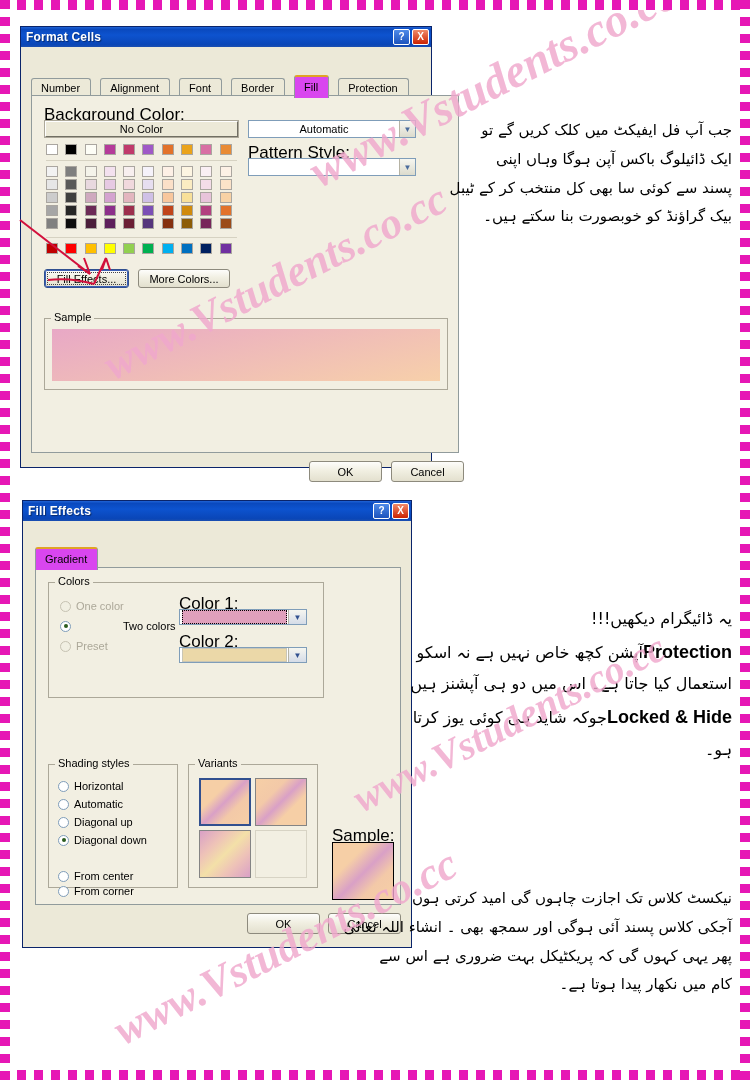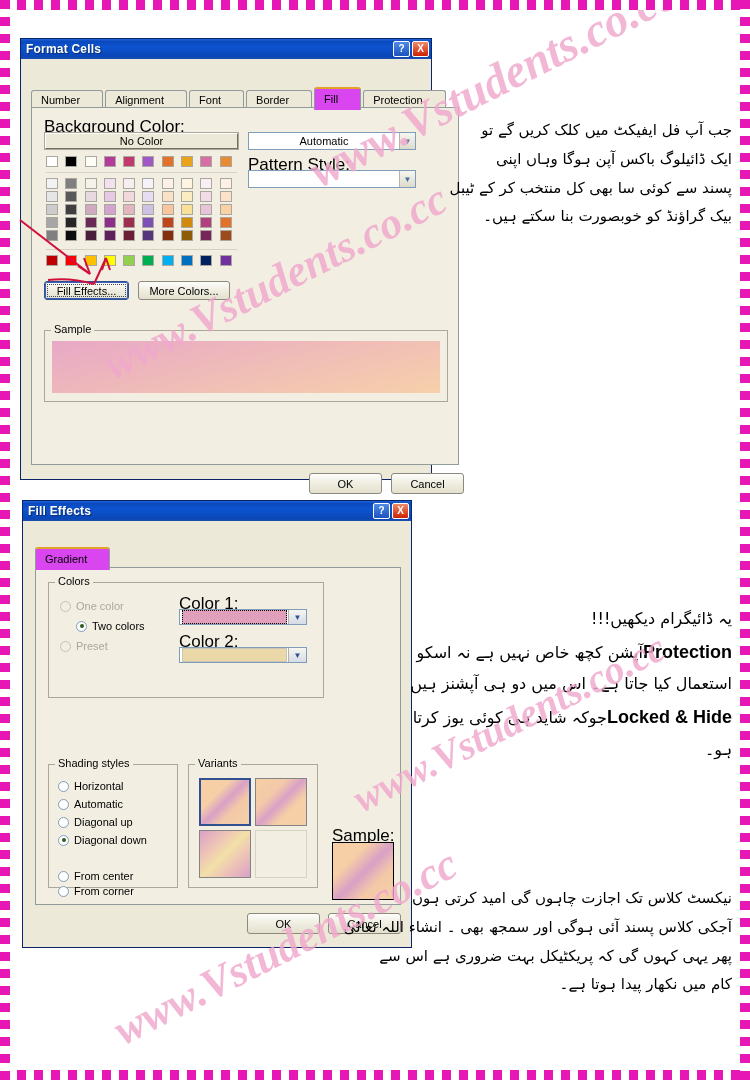--- a/index.html
+++ b/index.html
@@ -81,22 +81,22 @@
   .dlg-body{padding:0;position:relative;height:100%;}
 
   
   .tabstrip{position:absolute;display:flex;align-items:flex-end;}
   .tab{
     background:#ece9d8;
     border:1px solid #919b9c;
     border-bottom:none;
     border-radius:3px 3px 0 0;
     font-size:11px;color:#000;
-    padding:3px 22px 3px 9px;
-    margin-right:2px;
+    padding:3px 10px 3px 9px;
+    margin-right:9px;
     line-height:12px;
     font-family:"Liberation Sans", sans-serif;
   }
   .tab.active{
     background:#d946ef;
     border-top:2px solid #e0a326;
     padding-top:4px;
     position:relative;z-index:3;
     margin-bottom:-1px;
     padding-bottom:5px;
@@ -216,21 +216,21 @@
   .arrow-svg{position:absolute;left:18px;top:218px;z-index:35;}
 </style>
 </head>
 <body>
 
 <div class="wm wm1">www.Vstudents.co.cc</div>
 <div class="wm wm2">www.Vstudents.co.cc</div>
 <div class="wm wm3">www.Vstudents.co.cc</div>
 <div class="wm wm4">www.Vstudents.co.cc</div>
 
-<div class="dialog" id="fc-dialog" style="left:20px;top:38px;width:412px;height:442px;">
+<div class="dialog" id="fc-dialog" style="left:20px;top:26px;width:412px;height:442px;">
   <div class="title-bar" style="margin:-1px -1px 0 -1px;">
     <span class="title-text">Format Cells</span>
     <span class="tb-btns">
       <span class="tb-btn tb-help">?</span>
       <span class="tb-btn tb-close">X</span>
     </span>
   </div>
 
   <div class="dlg-body">
 
@@ -381,21 +381,21 @@
     <div class="tabpanel" style="left:12px;top:46px;width:366px;height:338px;">
 
       <div class="grp" style="left:12px;top:14px;width:276px;height:116px;">
         <span class="grp-label" style="background:#f2efe2;">Colors</span>
       </div>
 
       <div class="radio disabled" style="left:24px;top:32px;">
         <span class="dot"></span>
         <span>One color</span>
       </div>
-      <div class="radio checked" style="left:40px;top:52px;">
+      <div class="radio checked" style="left:24px;top:52px;gap:47px;">
         <span class="dot"></span>
         <span>Two colors</span>
       </div>
       <div class="radio disabled" style="left:24px;top:72px;">
         <span class="dot"></span>
         <span>Preset</span>
       </div>
 
       <div class="lbl" style="left:143px;top:26px;">Color 1:</div>
       <div class="grad-dd" style="left:143px;top:41px;width:128px;">

